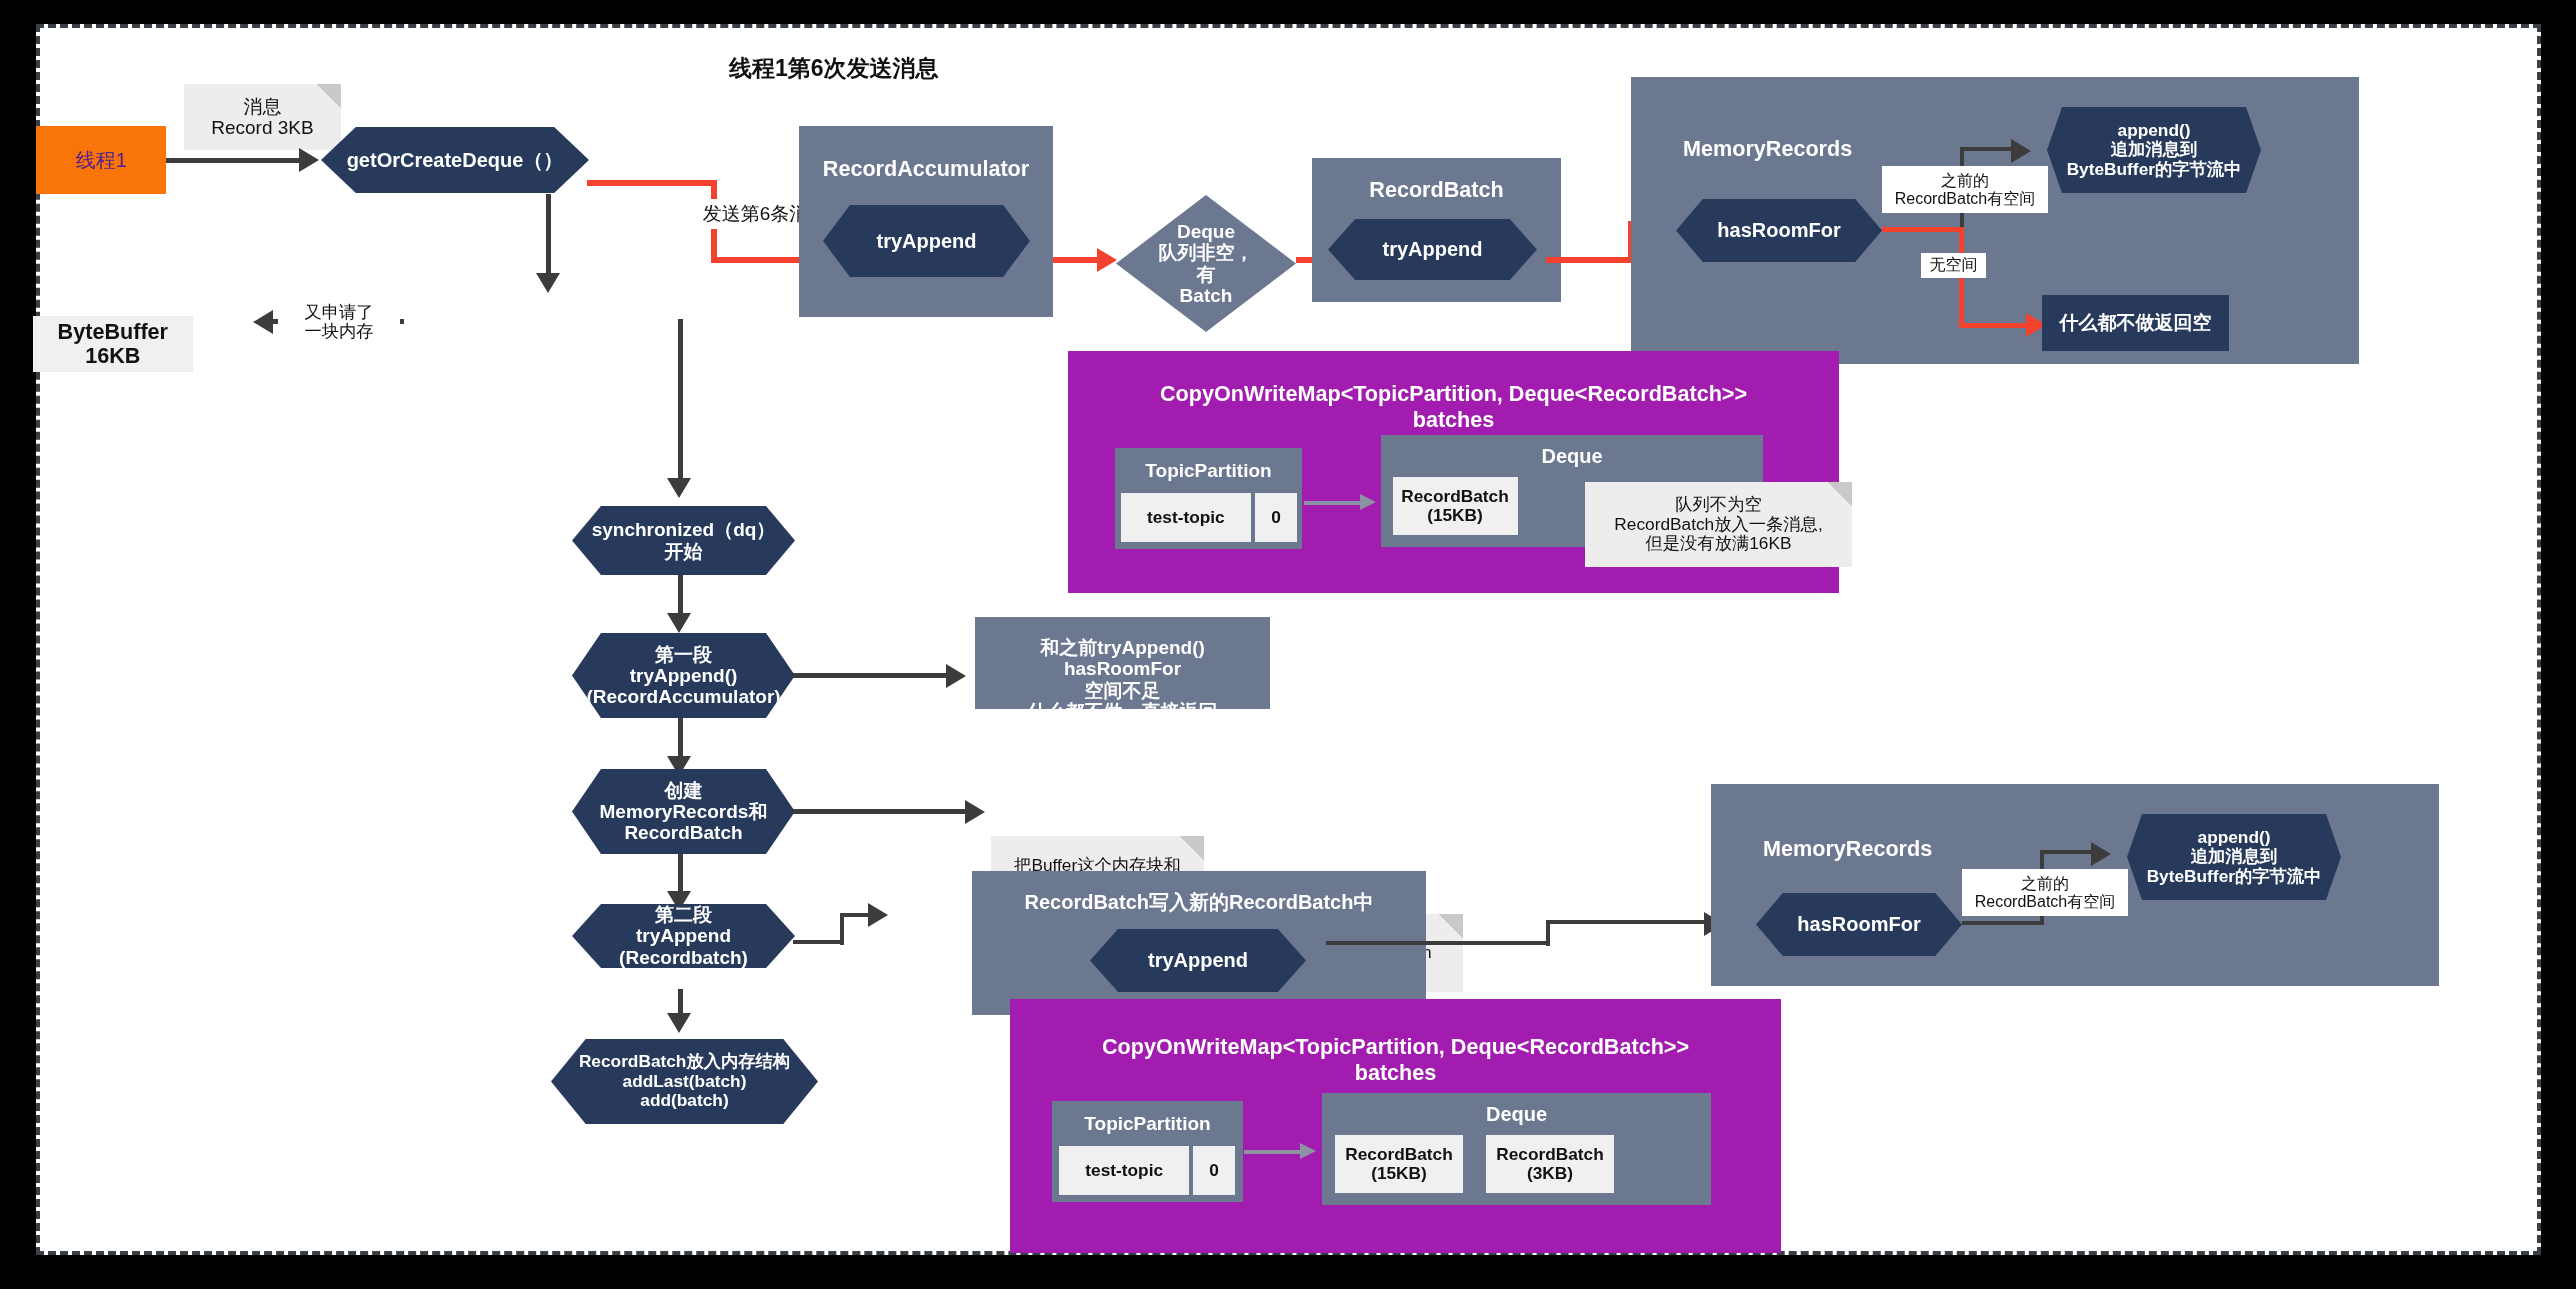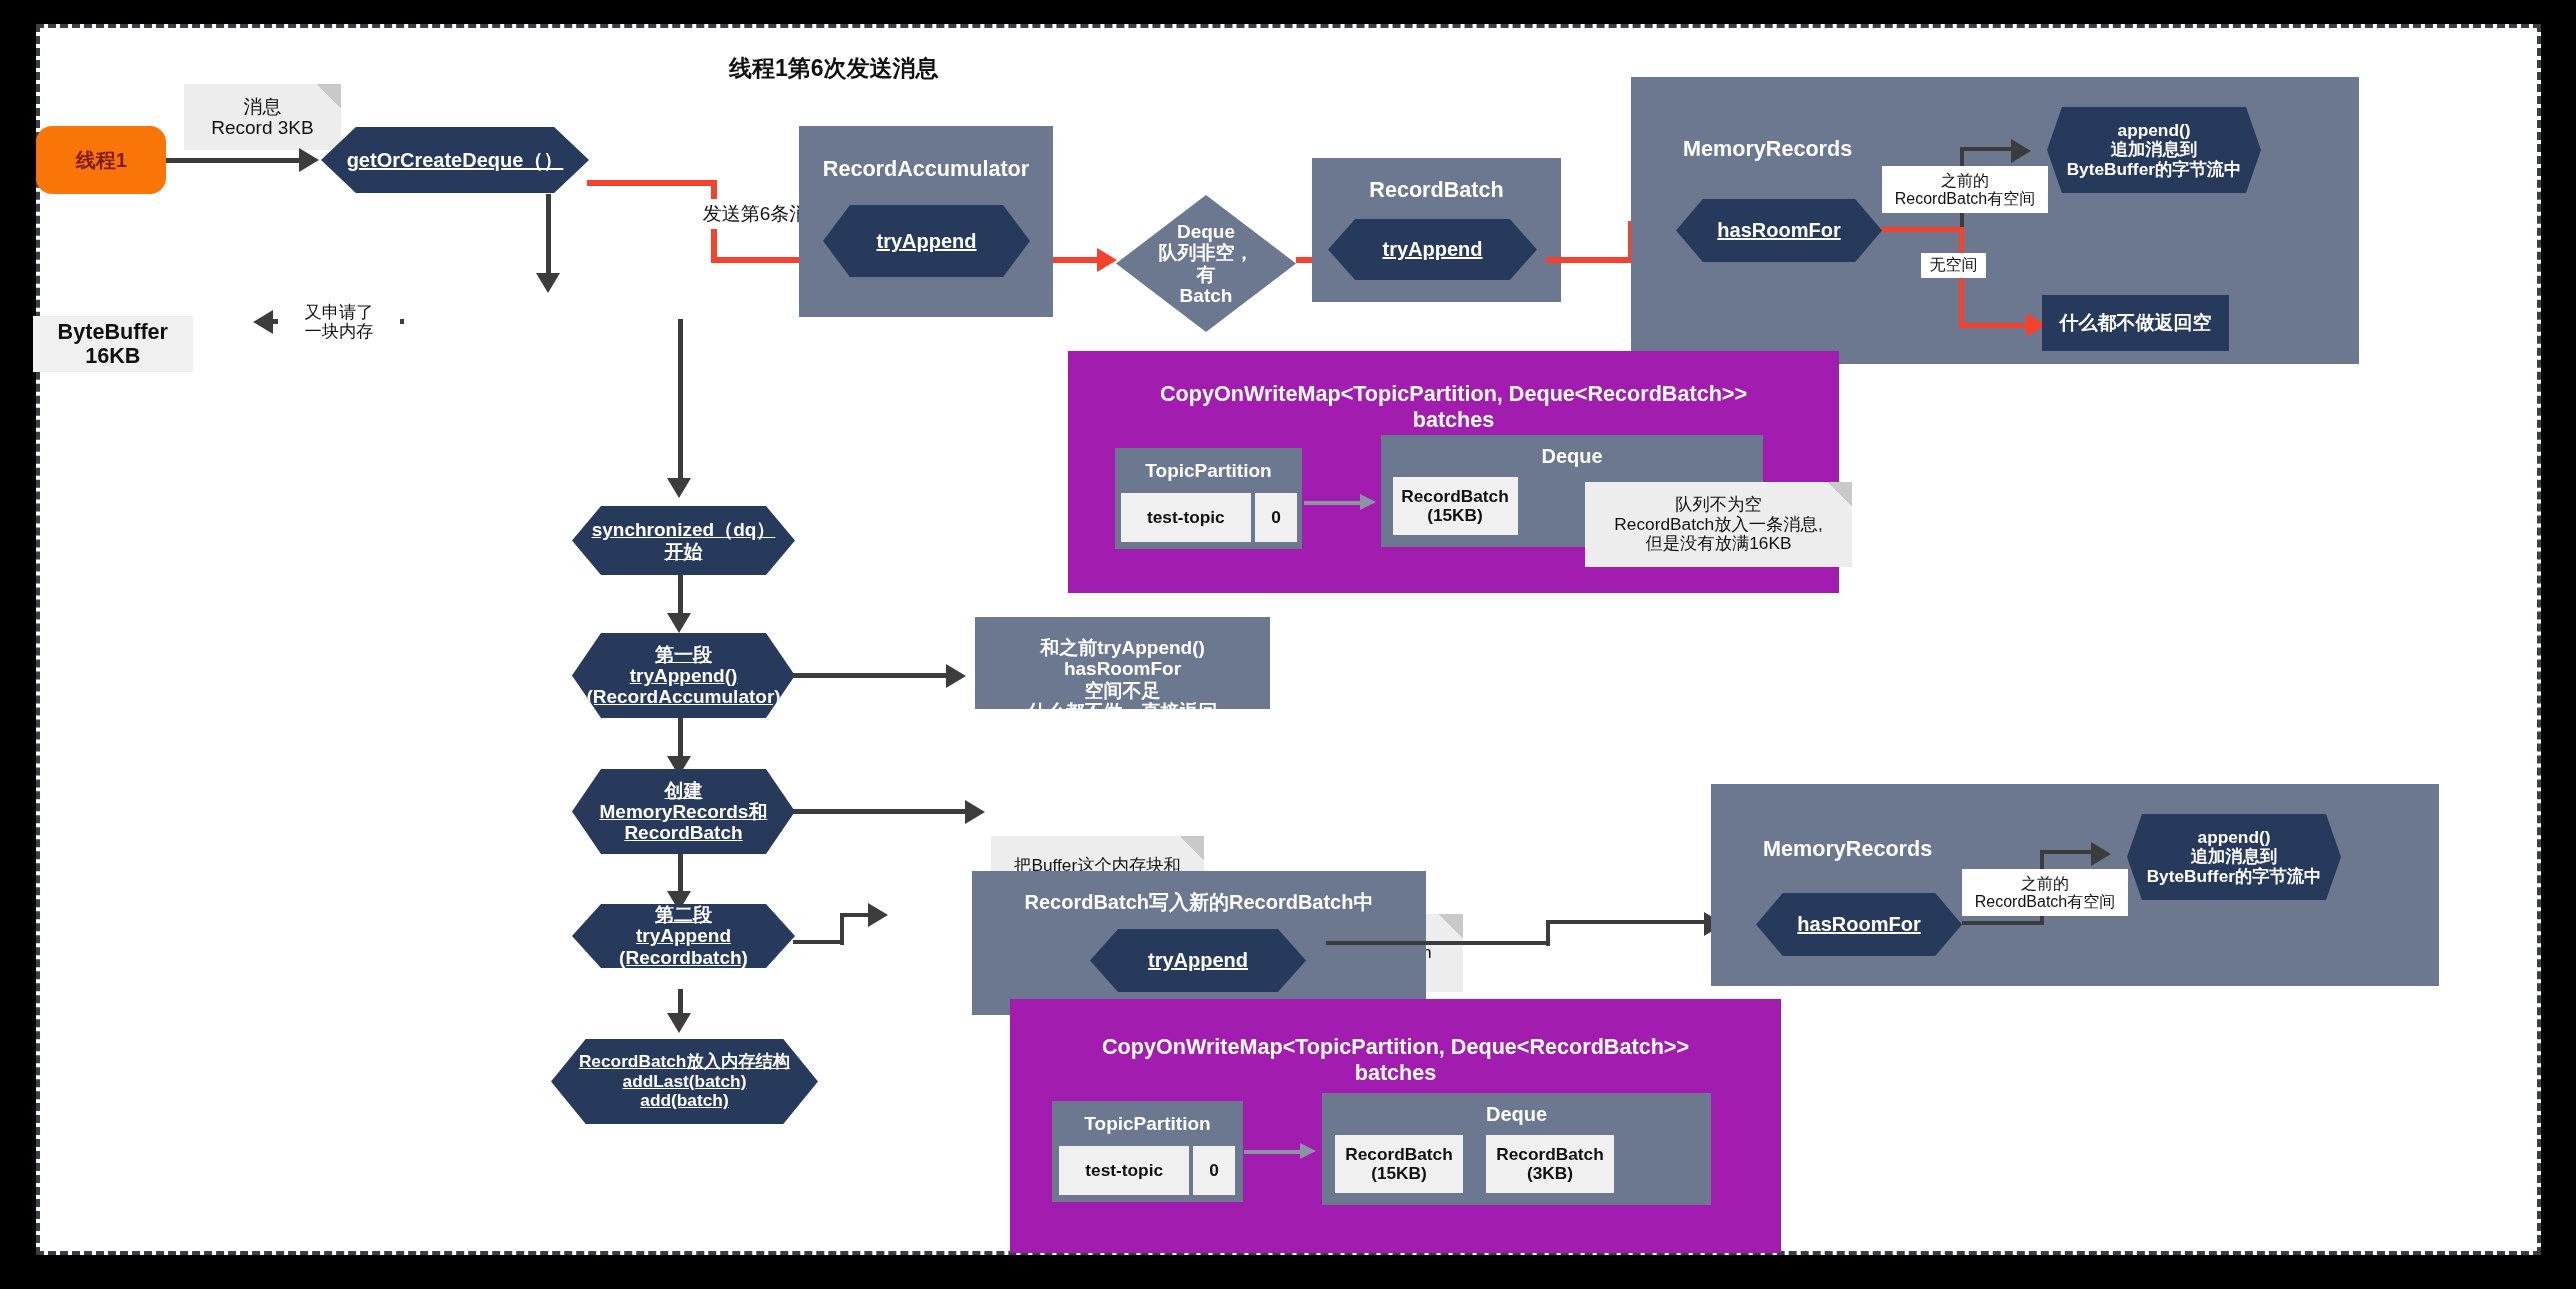--- a/index.html
+++ b/index.html
@@ -9,24 +9,24 @@
           border:4.3px dashed #3a3f45;box-sizing:border-box;}
   .abs{position:absolute;box-sizing:border-box;}
   
   .ctr{display:flex;align-items:center;justify-content:center;text-align:center;line-height:1.12;}
   
   .navy{background:#283a5c;color:#fff;font-weight:bold;}
   .slate{background:#6c7890;color:#fff;}
   .dark{background:#a21caf;color:#fff;margin-left:48px;}
   .note{background:#ededed;color:#111;}
   .white-lbl{background:#fff;color:#111;}
-  .orange{background:#f97507;color:#7f1d1d;font-weight:bold;border-radius:16px;}
+  .orange{background:#f97507;color:#4c1d95;font-weight:normal;}
   .lightbox{background:#f0f0f0;color:#111;font-weight:bold;}
   
-  .hex{clip-path:polygon(13% 0%,87% 0%,100% 50%,87% 100%,13% 100%,0% 50%);text-decoration:underline;}
+  .hex{clip-path:polygon(13% 0%,87% 0%,100% 50%,87% 100%,13% 100%,0% 50%);}
   .hexw{clip-path:polygon(7% 0%,93% 0%,100% 50%,93% 100%,7% 100%,0% 50%);}
   .diamond{clip-path:polygon(50% 0%,100% 50%,50% 100%,0% 50%);}
   
   .fold{position:relative;}
   .fold:after{content:"";position:absolute;right:0;top:0;width:24.5px;height:24.5px;
     background:linear-gradient(225deg,#c9c9c9 0 50%,transparent 50% 100%);}
   
   .ln{position:absolute;background:#3c3c3c;}
   .ln.red{background:#f4422e;}
   .ln.grey{background:#8c93a3;}

